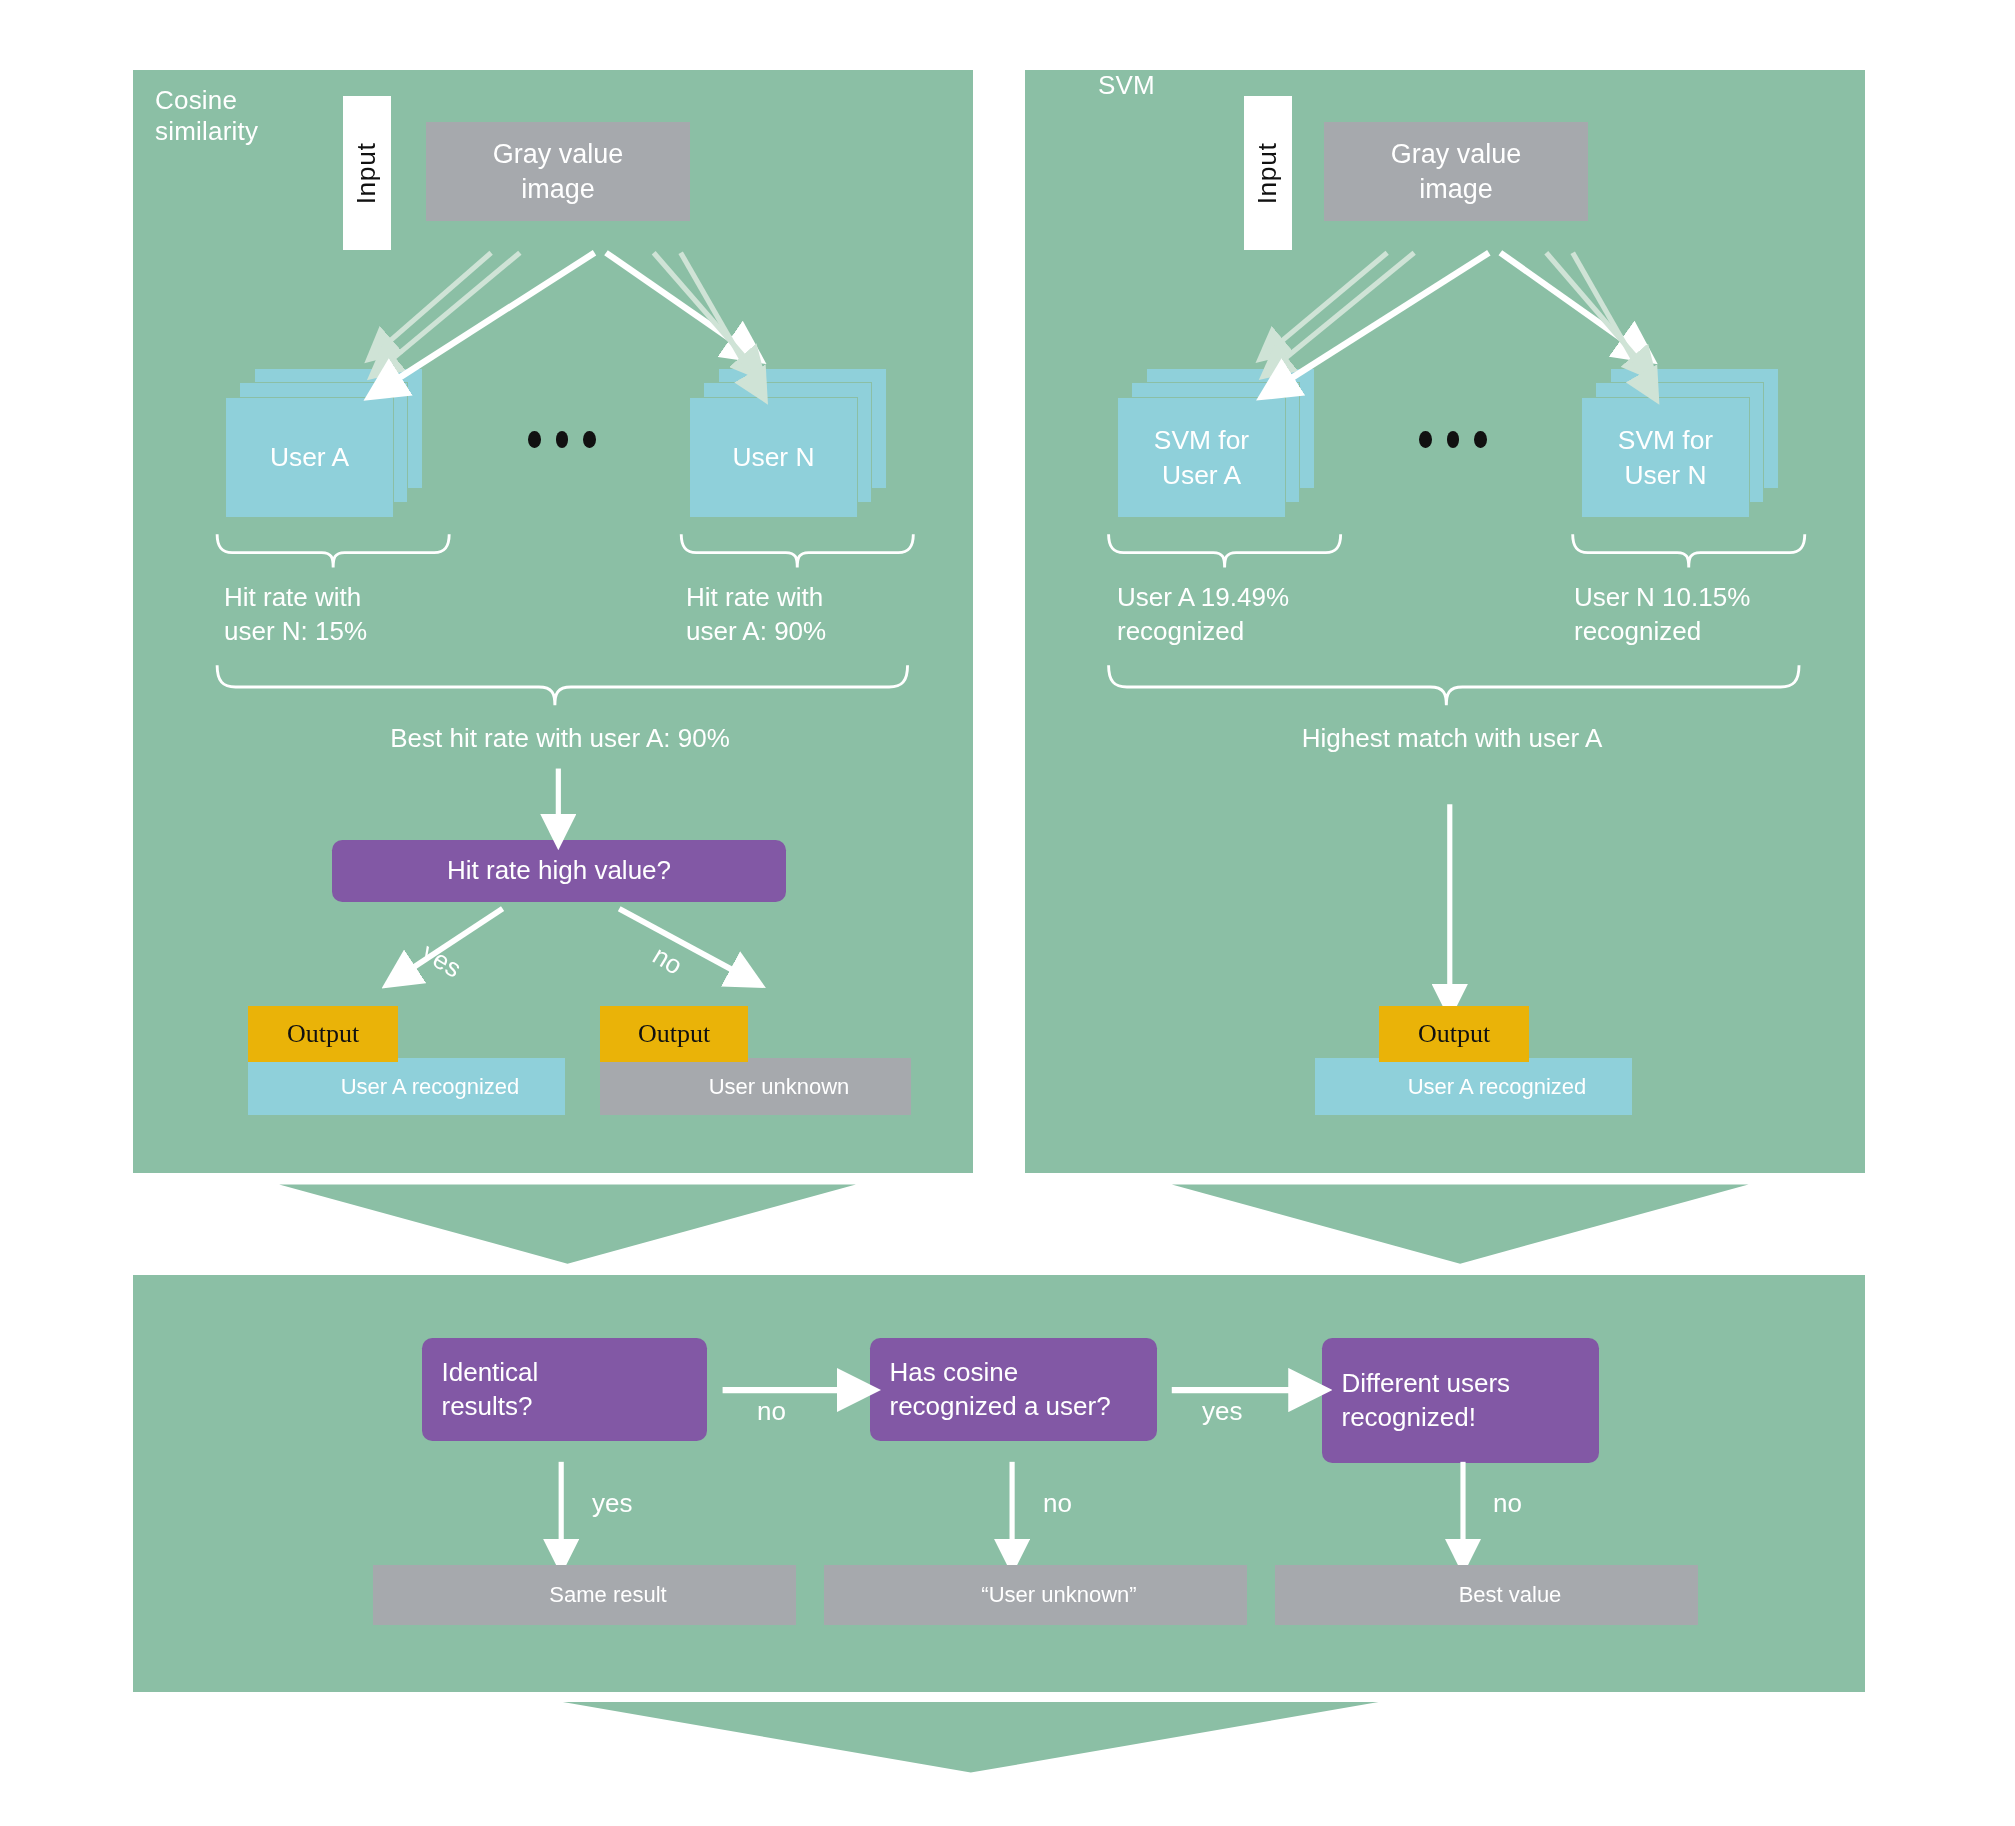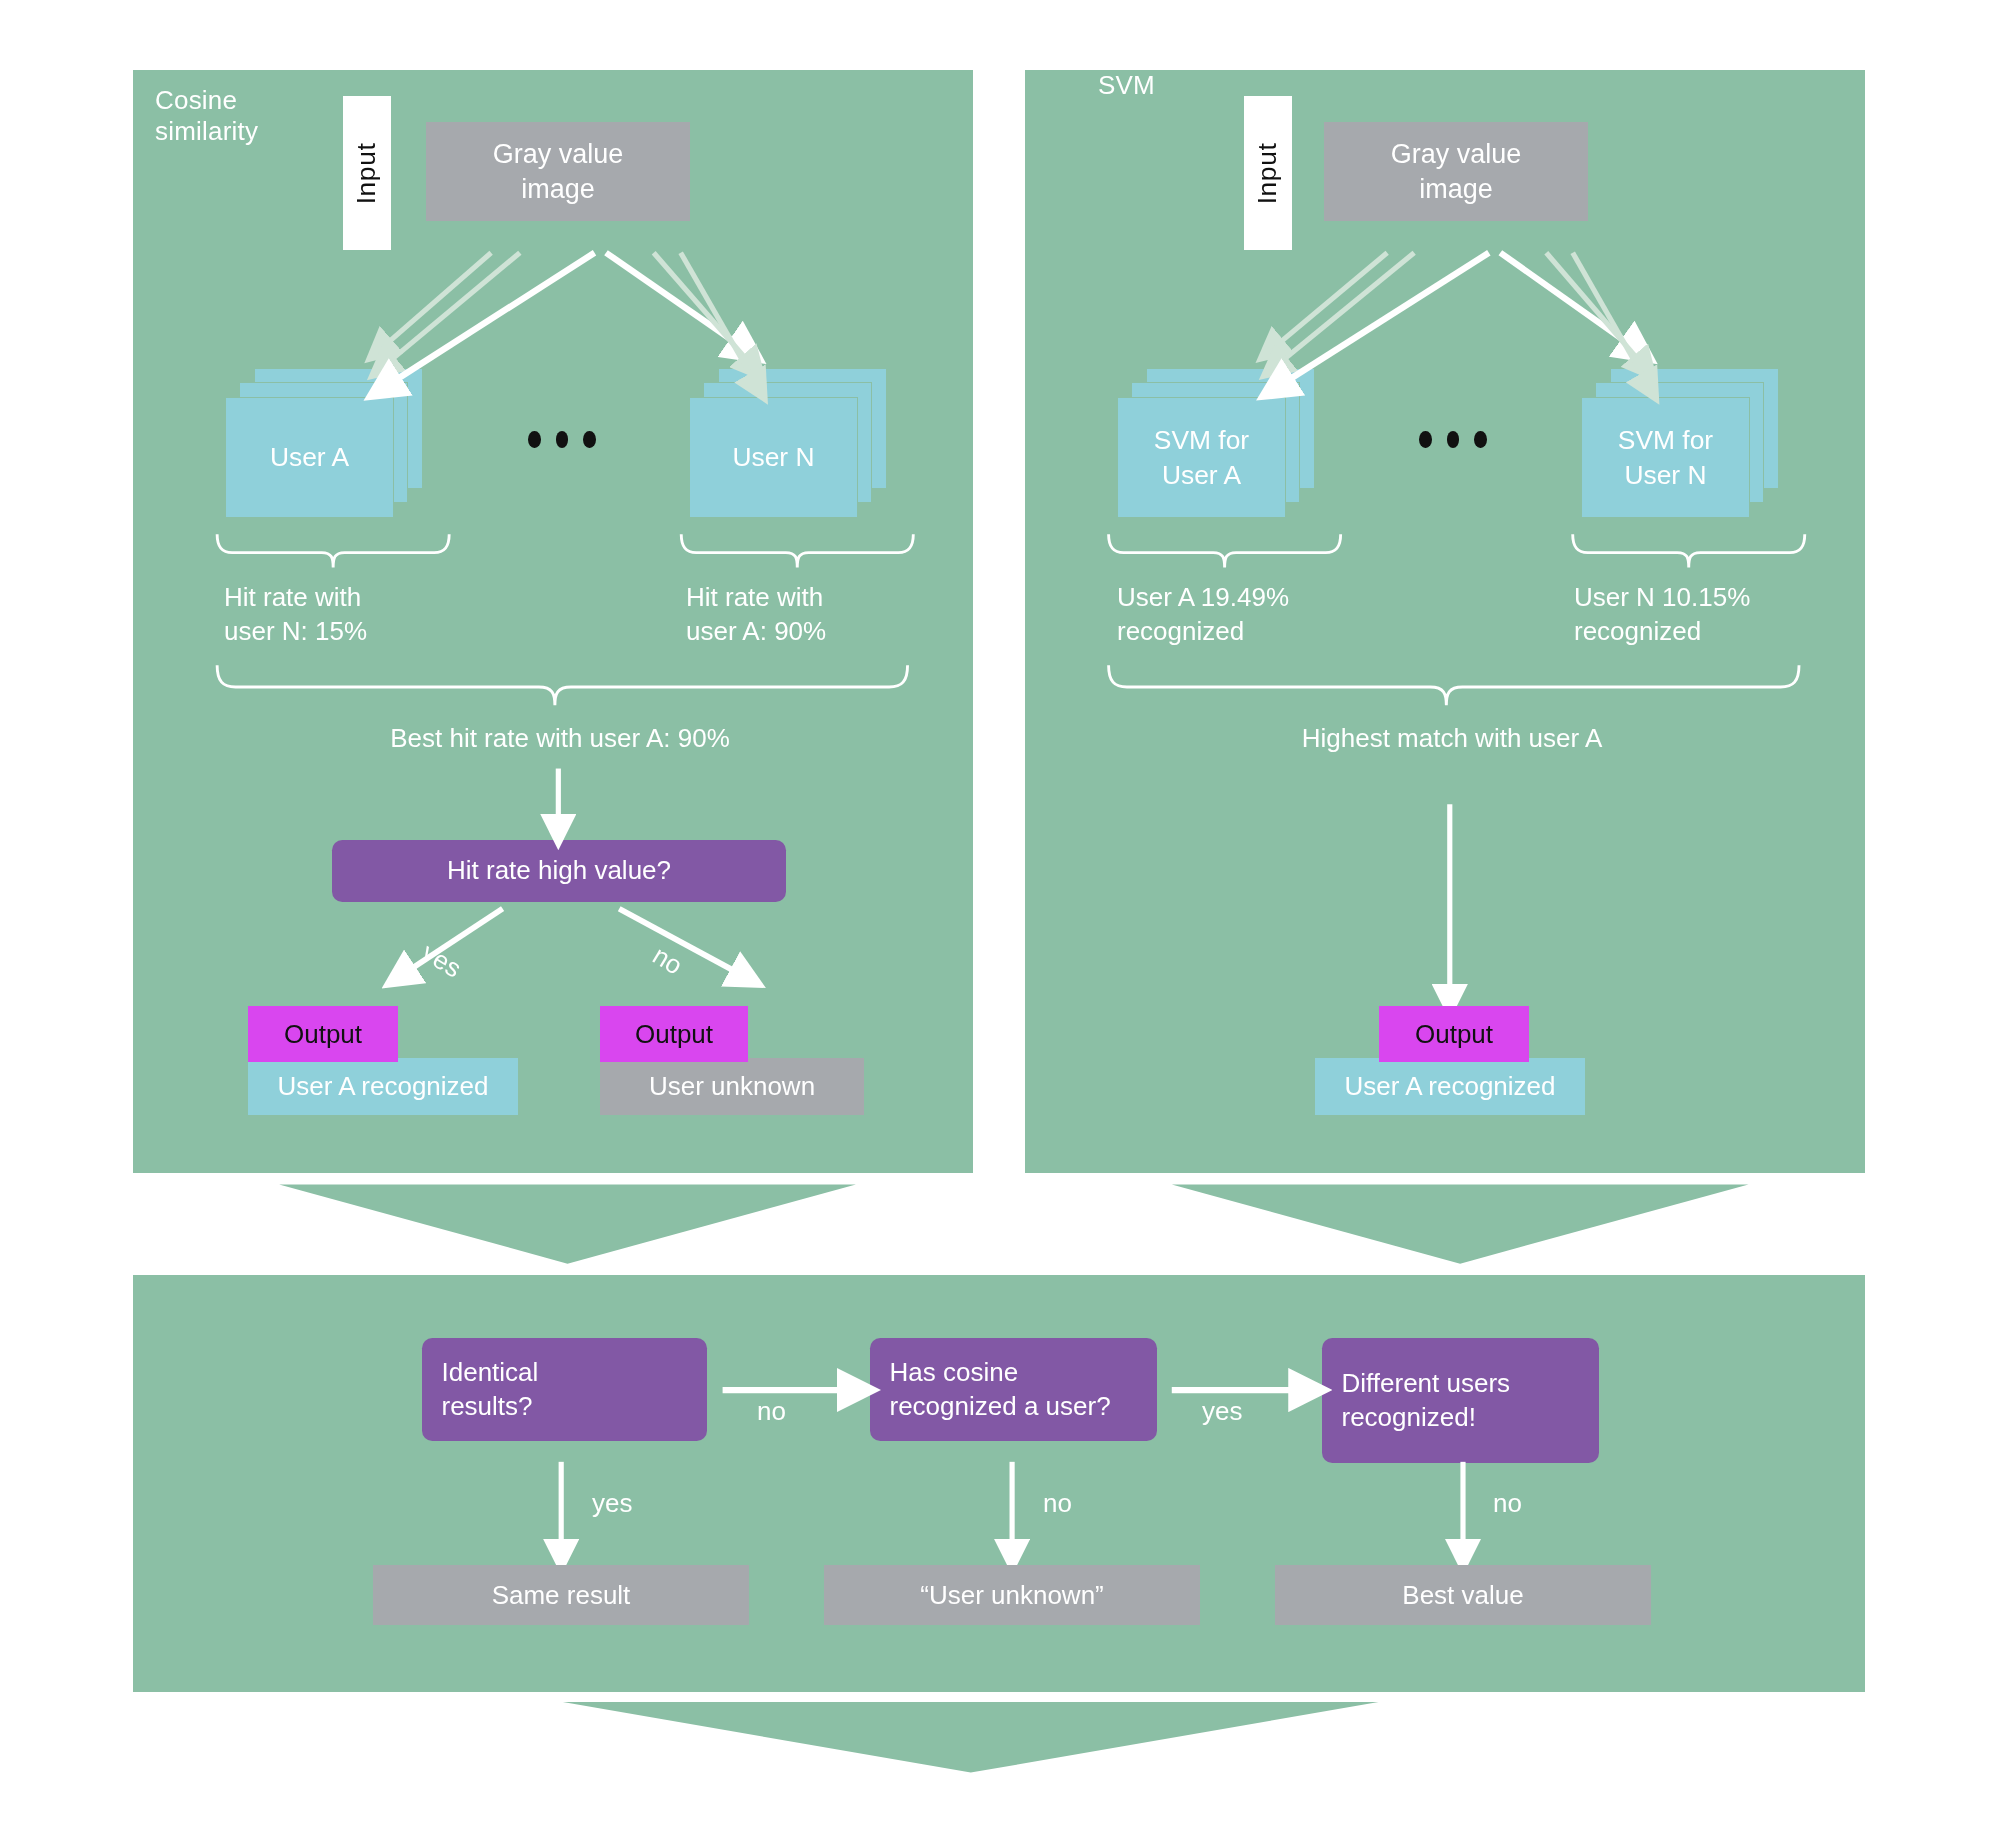--- a/index.html
+++ b/index.html
@@ -111,37 +111,39 @@
     justify-content:center;
     text-align:center;
     white-space:pre-line;
     box-sizing:border-box;
     padding:0 12.6px;
   }
   .pill.left-align{justify-content:flex-start;text-align:left;padding-left:19.5px;}
   
   .out-label{
     position:absolute;
-    background:#d946ef;
+    background:#eab308;
     color:#111111;
     font-size:26px;
     display:flex;
     align-items:center;
     justify-content:center;
     z-index:3;
+    font-family:Liberation Serif, serif;
   }
   .chip{
     position:absolute;
     color:#ffffff;
-    font-size:26px;
+    font-size:22px;
     display:flex;
     align-items:center;
     justify-content:center;
     text-align:center;
     z-index:2;
+    padding-left:47px;
   }
   .chip.blue{background:#8fd0da;}
   .chip.gray{background:#a6a9ad;}
   
   .ovl{
     position:absolute;
     left:0;top:0;
     width:2015px;height:1826px;
     pointer-events:none;
   }

